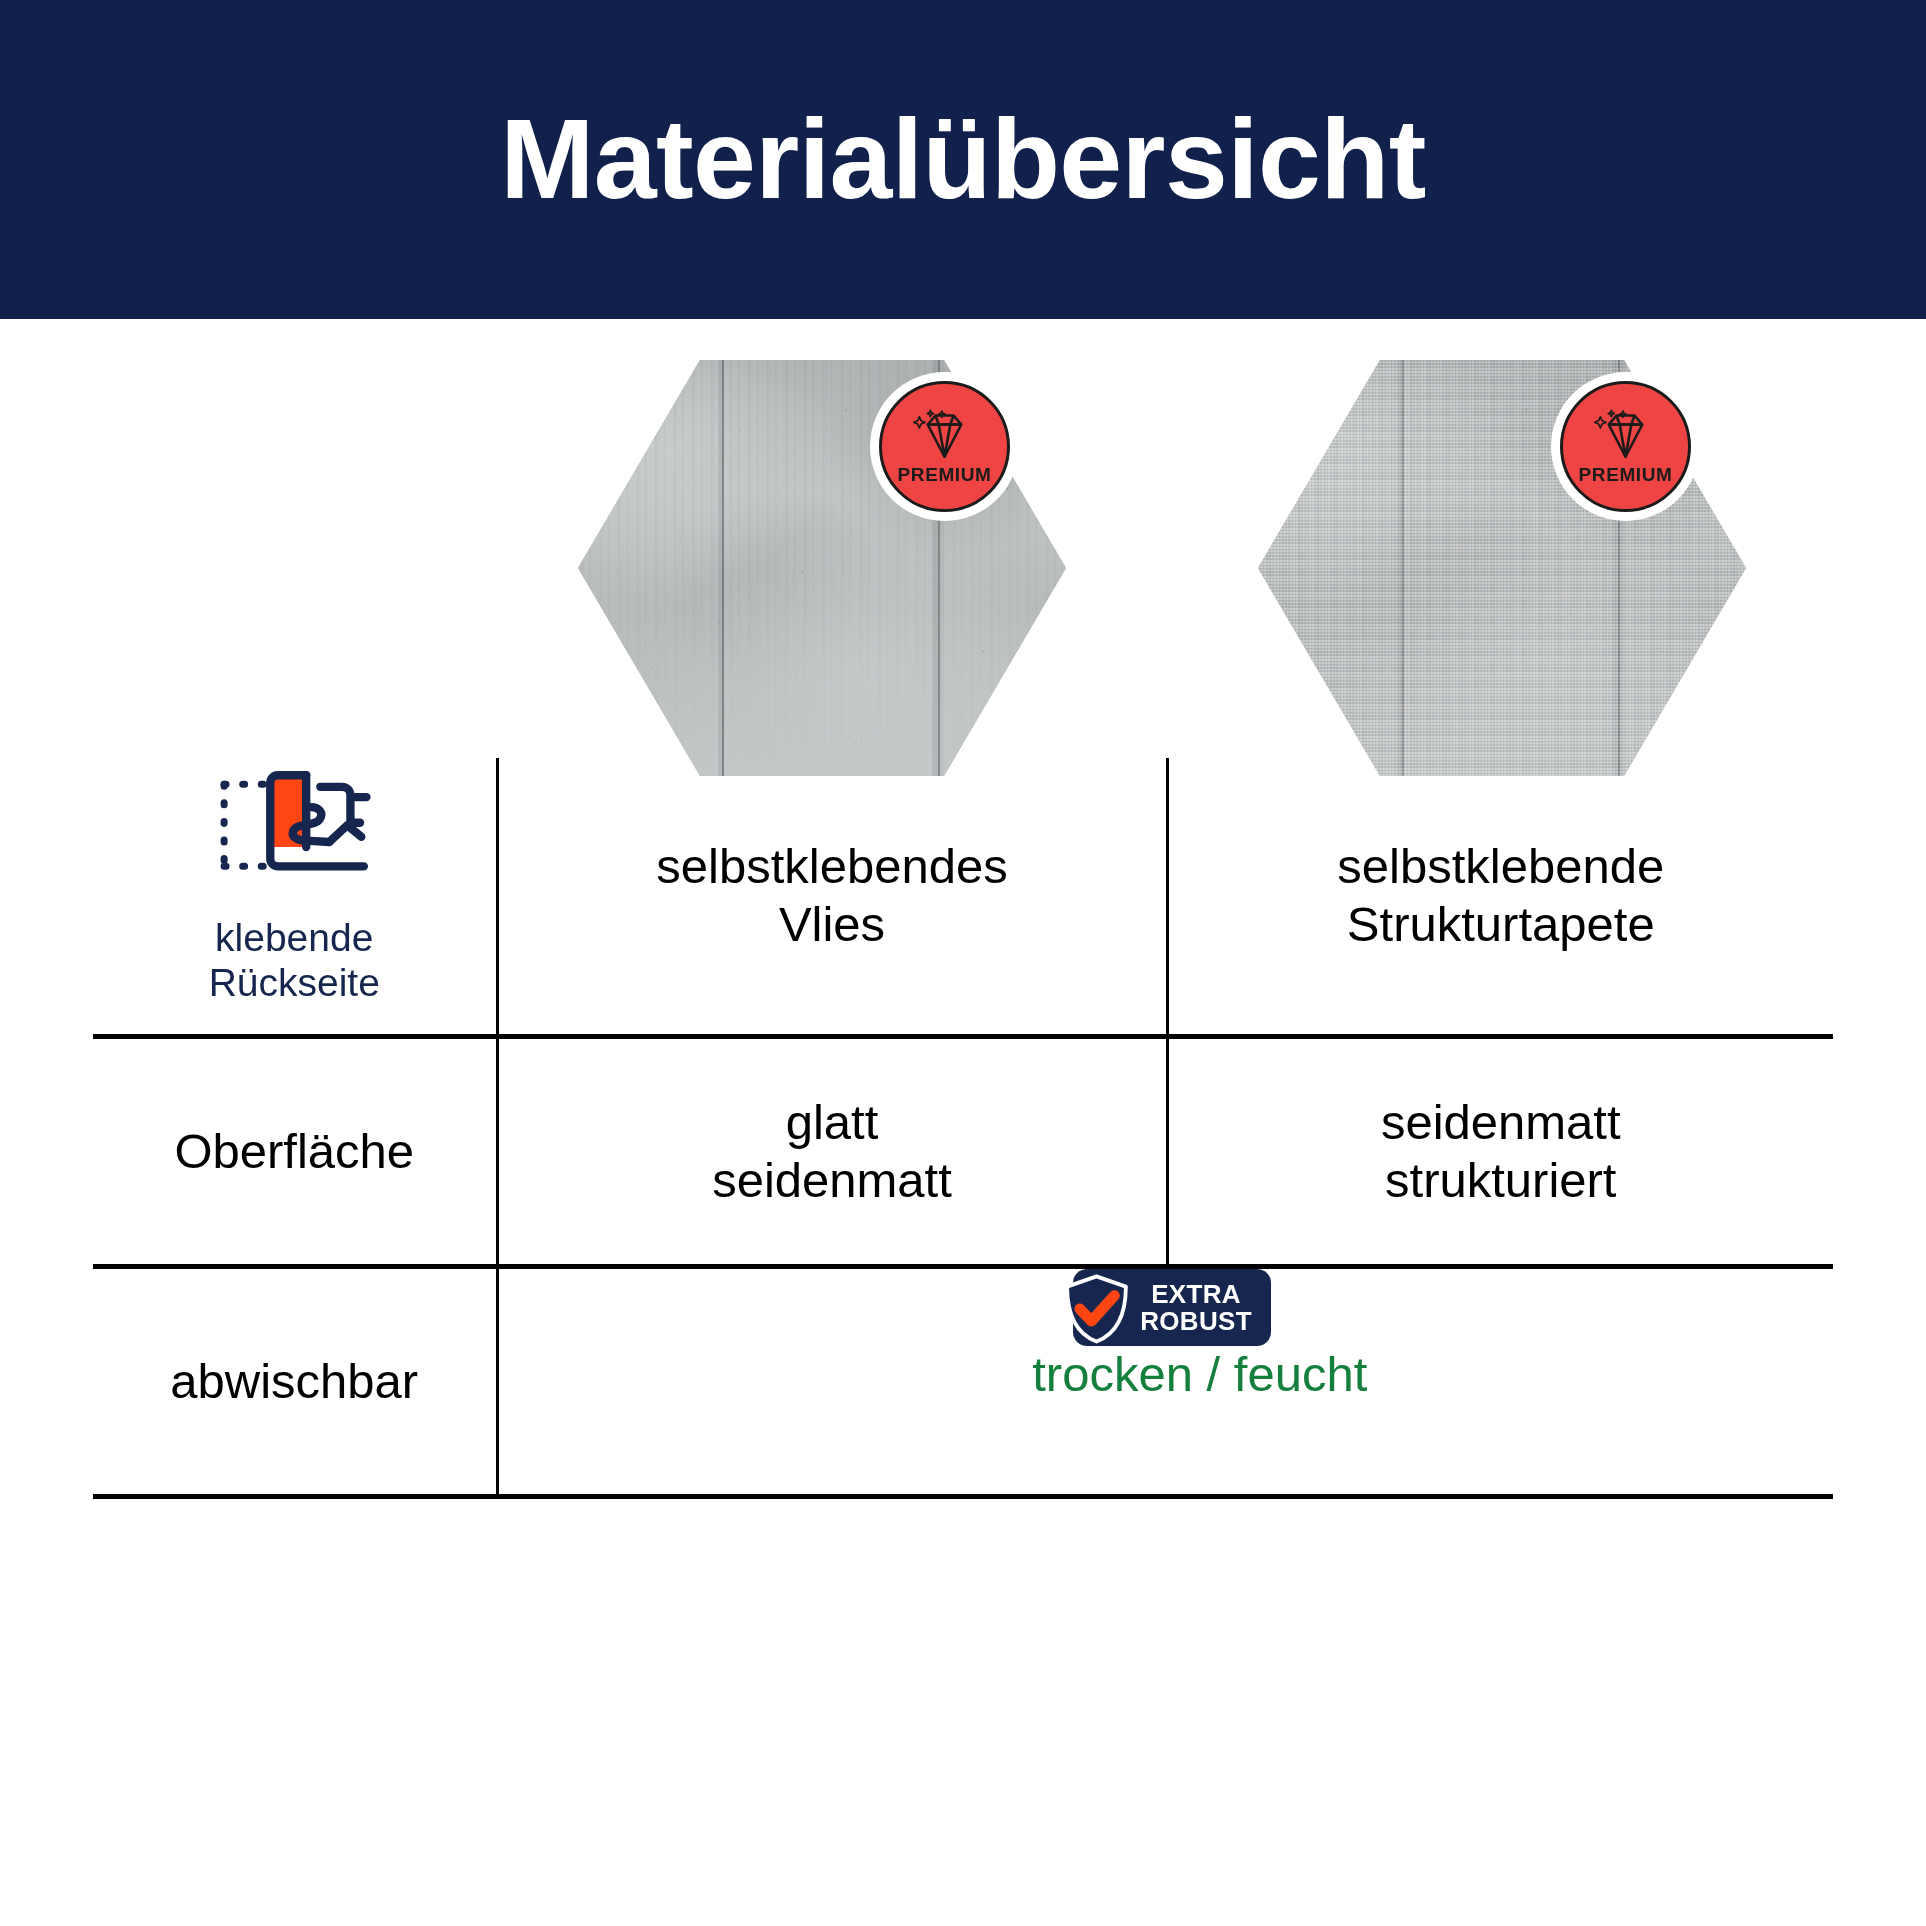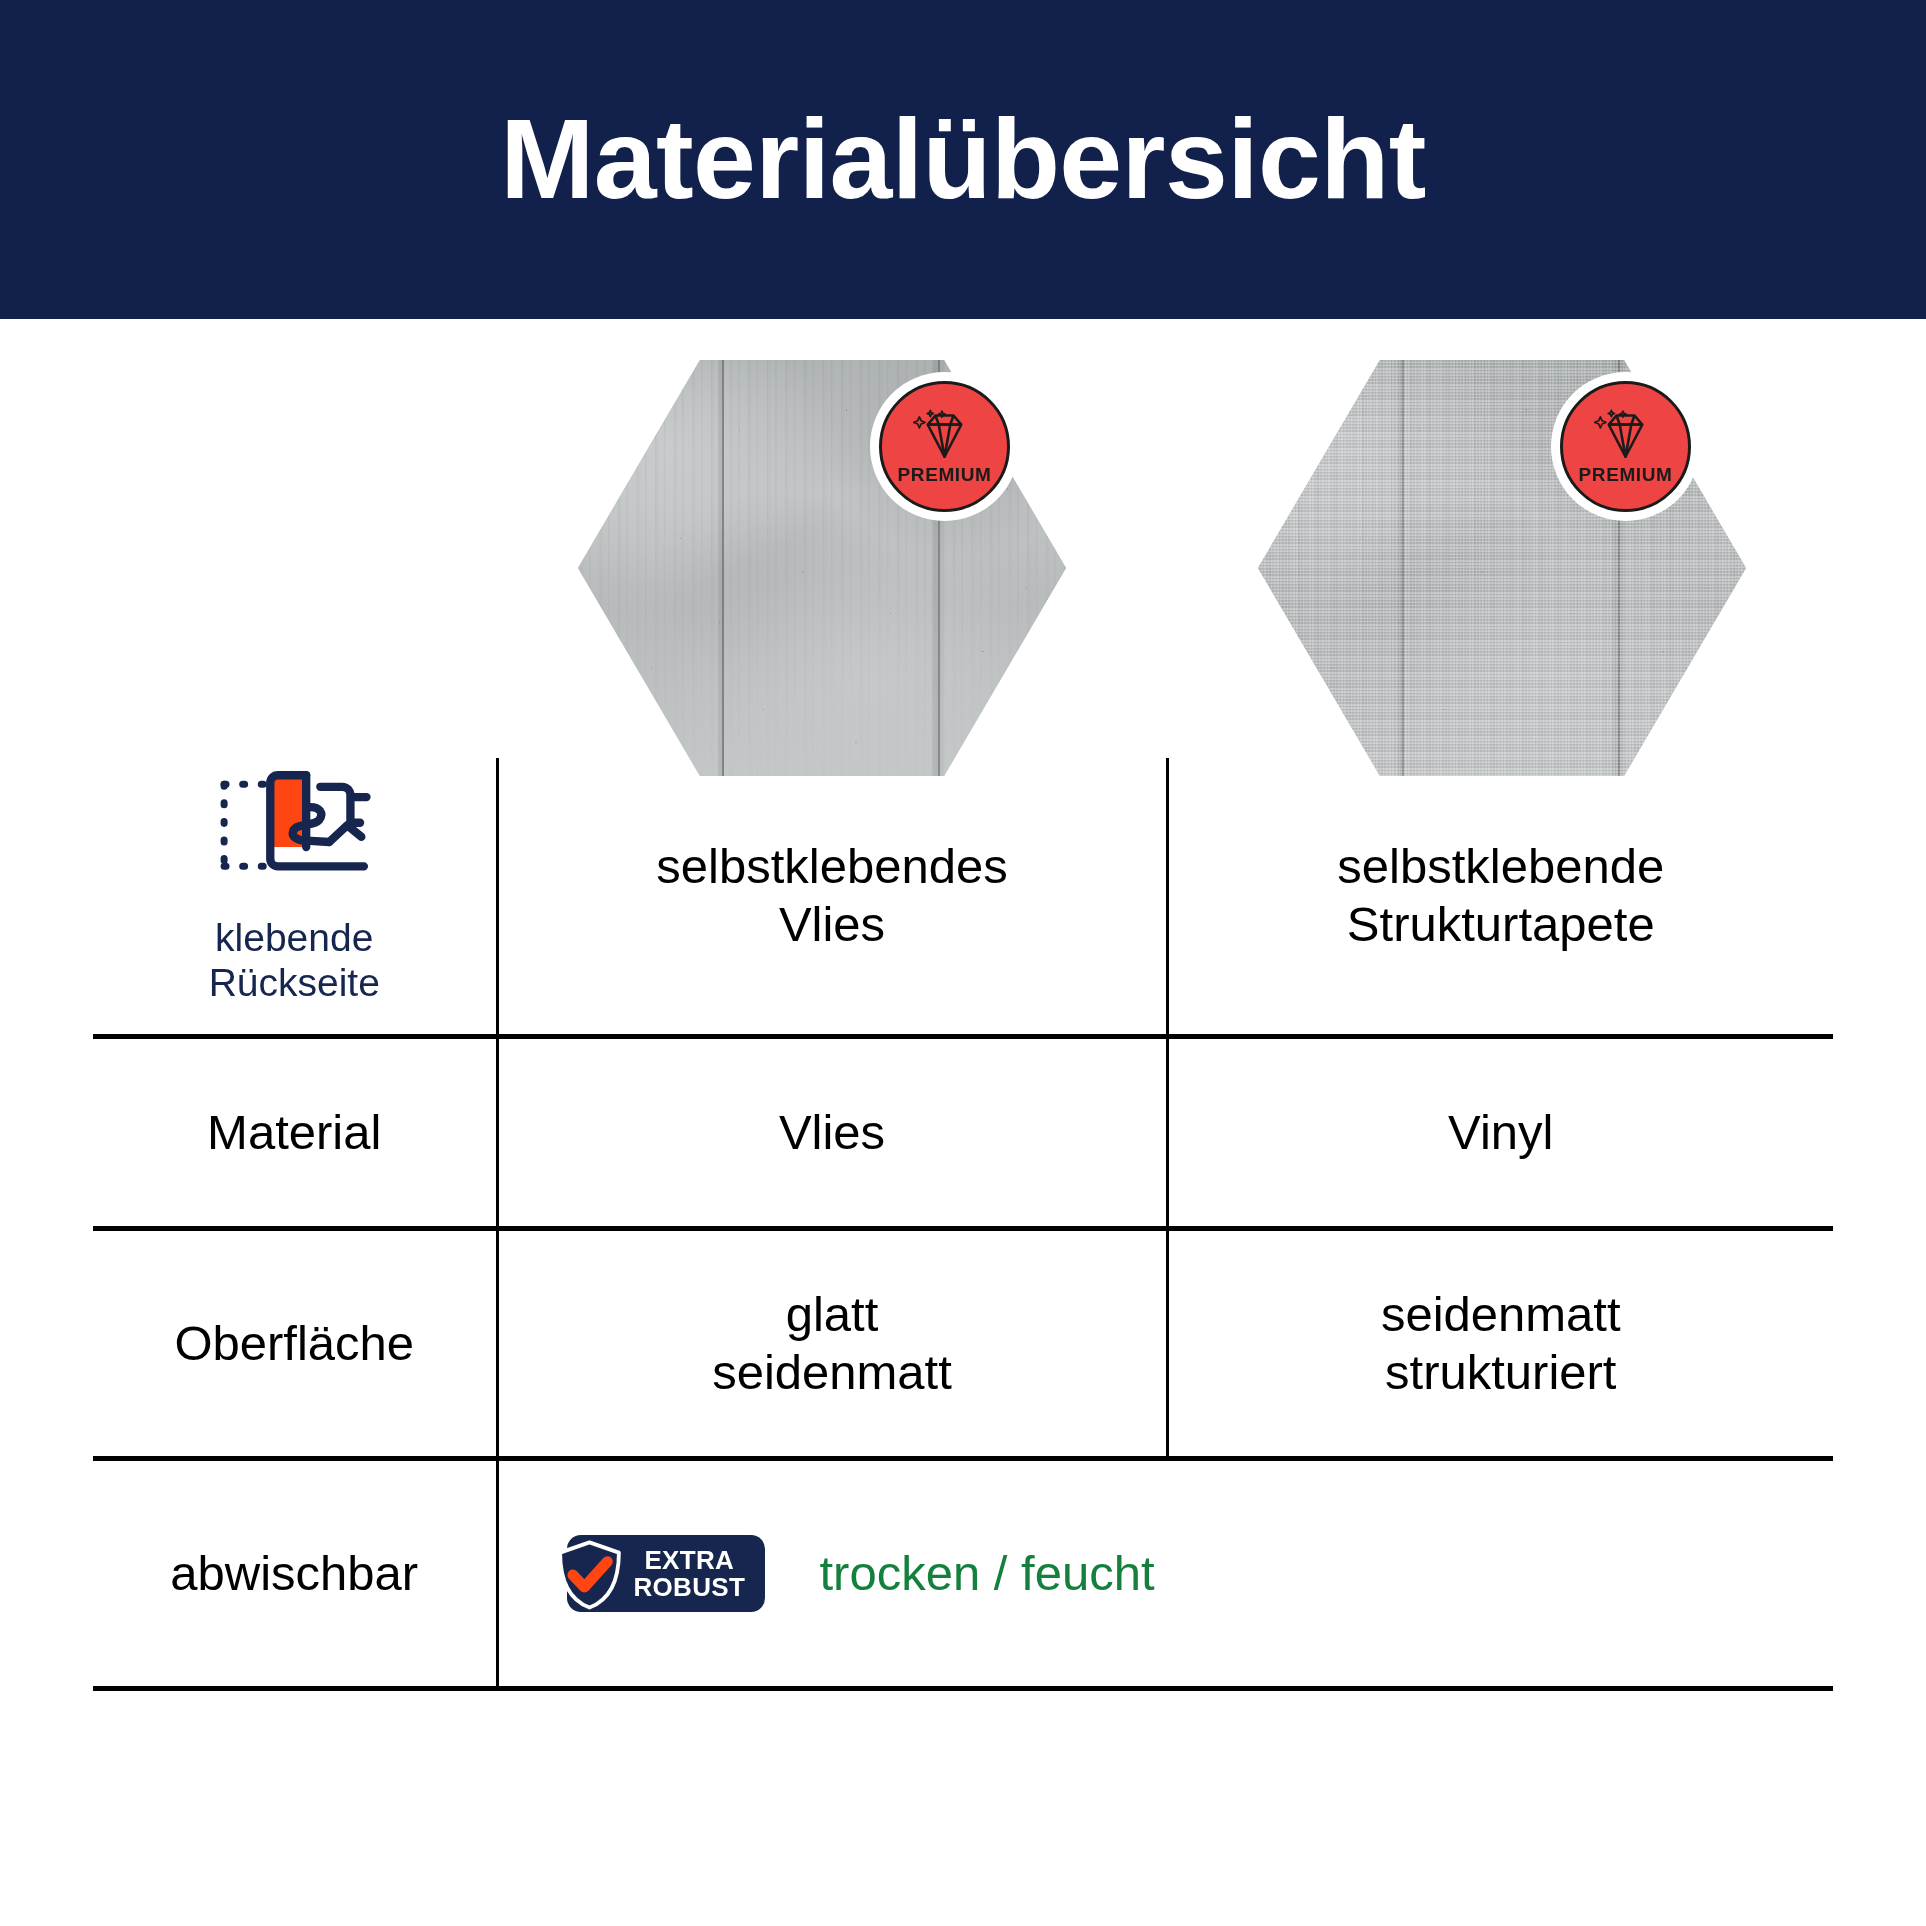--- a/index.html
+++ b/index.html
@@ -165,20 +165,21 @@
   #row-material td{height:187px;}
   #row-weight td{height:181px;}
   #row-surface td{height:225px;}
   #row-wipe td{height:189px;}
   #row-bottom td{height:0;}
 
   .wipe-cell{
     display:flex;align-items:center;justify-content:flex-start;
     padding-left:68px;
     height:225px;
+    flex-direction:column;
   }
   
   .robust-badge{
     position:relative;
     width:198px;height:77px;border-radius:14px;
     background:#16264f;
     display:flex;align-items:center;
     flex:0 0 auto;
     margin-right:55px;
   }
@@ -313,25 +314,20 @@
       <td class="vline-l vline-r">
         <div>selbstklebendes</div>
         <div>Vlies</div>
       </td>
       <td>
         <div>selbstklebende</div>
         <div>Strukturtapete</div>
       </td>
     </tr>
 
-    <tr id="row-material">
-      <td class="hline">Material</td>
-      <td class="hline vline-l vline-r">Vlies</td>
-      <td class="hline">Vinyl</td>
-    </tr>
 
 
     <tr id="row-surface">
       <td class="hline">Oberfläche</td>
       <td class="hline vline-l vline-r">
         <div>glatt</div>
         <div>seidenmatt</div>
       </td>
       <td class="hline">
         <div>seidenmatt</div>

